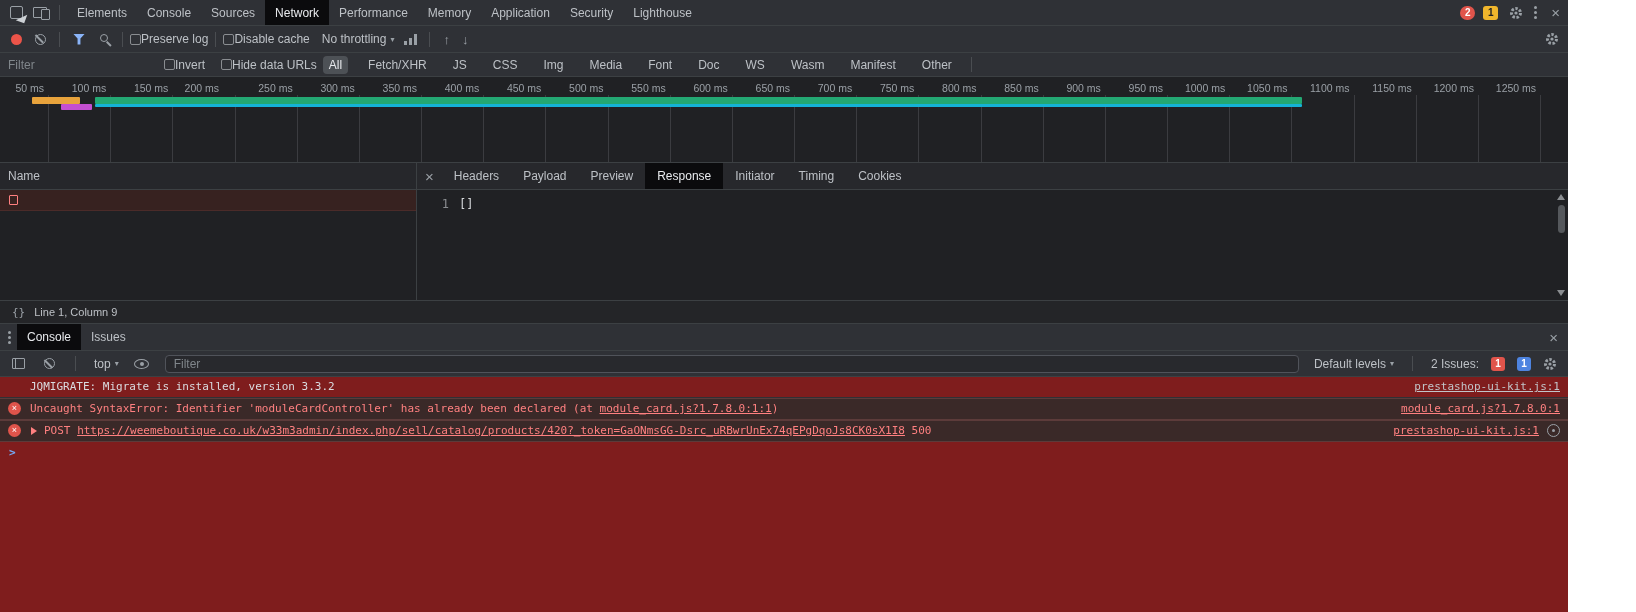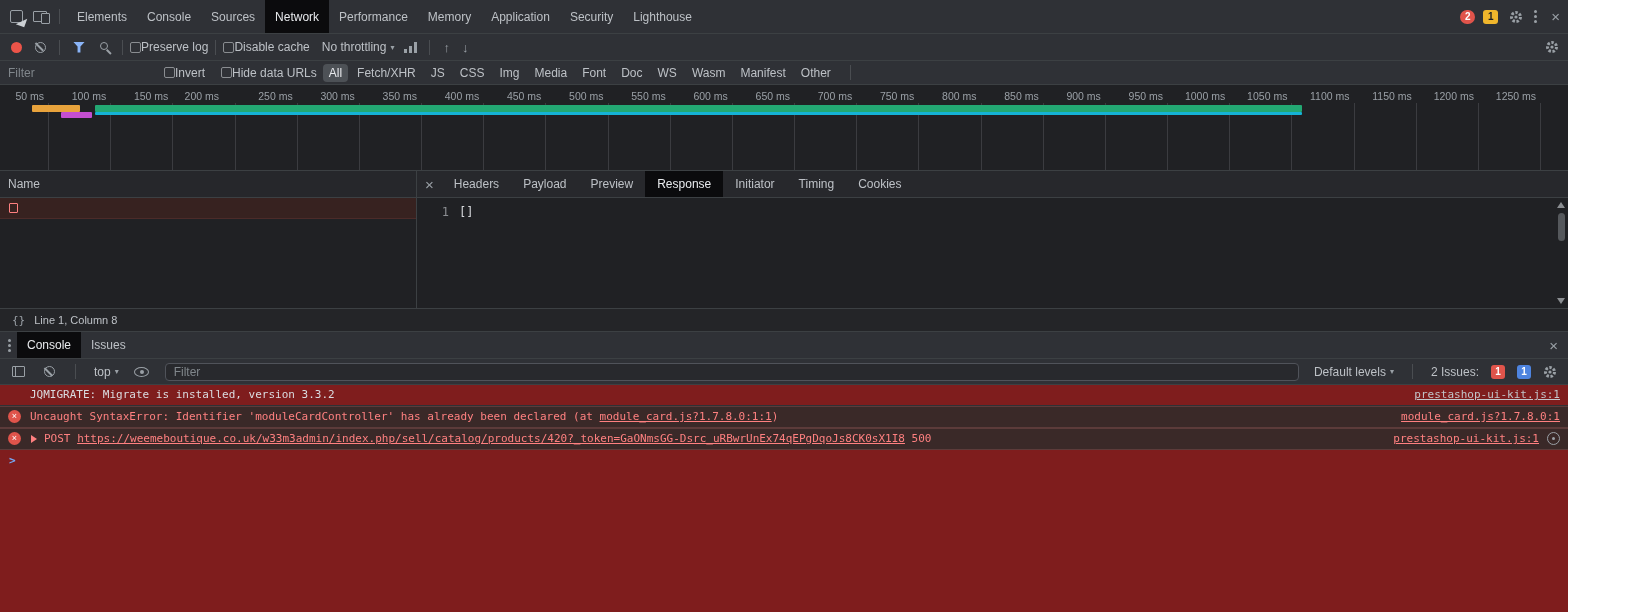--- a/index.html
+++ b/index.html
@@ -17,21 +17,21 @@
   .bar{background:#2f3136;display:flex;align-items:center;flex:0 0 auto;}
   .vdiv{width:1px;height:15px;background:#4a4d51;margin:0 7px;flex:0 0 auto;}
   .spacer{flex:1;}
   .icon-btn{display:flex;align-items:center;justify-content:center;width:24px;height:22px;flex:0 0 auto;}
   .close-x{color:#9aa0a6;font-size:15px;line-height:1;padding:0 8px;cursor:default;}
   .kebab{display:flex;flex-direction:column;gap:2px;padding:0 6px;}
   .kebab i{width:3px;height:3px;border-radius:50%;background:#9aa0a6;display:block;}
   .caret{font-size:8px;color:#9aa0a6;margin-left:4px;}
 
   
-  .main-tabbar{height:34px;border-bottom:1px solid #3c4043;padding-left:4px;}
+  .main-tabbar{height:26px;border-bottom:1px solid #3c4043;padding-left:4px;}
   .tab{padding:0 10px;height:100%;display:flex;align-items:center;color:#bdc1c6;white-space:nowrap;}
   .tab.active{background:#0b0b0d;color:#e8eaed;}
   .inspect-icon{width:13px;height:13px;border:1.5px solid #9aa0a6;border-radius:2px;position:relative;}
   .inspect-icon::after{content:"";position:absolute;right:-4px;bottom:-4px;width:0;height:0;
     border-top:9px solid #cdd1d5;border-right:9px solid transparent;transform:rotate(200deg);}
   .device-icon{width:14px;height:11px;border:1.5px solid #9aa0a6;border-radius:1px;position:relative;}
   .device-icon::after{content:"";position:absolute;right:-4px;bottom:-3px;width:7px;height:9px;background:#2f3136;border:1.5px solid #9aa0a6;border-radius:1px;}
   .badge{height:14px;min-width:15px;font-size:10px;font-weight:bold;display:flex;align-items:center;justify-content:center;padding:0 4px;margin-left:8px;}
   .badge.err{background:#e0544b;color:#fff;border-radius:8px;}
   .badge.warn{background:#f0b62c;color:#202124;border-radius:3px;}
@@ -53,21 +53,21 @@
   .signal-icon i{width:3px;background:#9aa0a6;display:block;}
   .signal-icon i:nth-child(1){height:4px;}
   .signal-icon i:nth-child(2){height:7px;}
   .signal-icon i:nth-child(3){height:11px;}
   .gap8{width:8px;flex:0 0 auto;}
 
   
   .net-filterbar{height:24px;border-bottom:1px solid #3c4043;padding:0 8px;}
   .plain-input{background:transparent;border:none;outline:none;color:#e8eaed;font-family:"Liberation Sans",sans-serif;font-size:12px;width:150px;}
   .plain-input::placeholder{color:#80868b;}
-  .pills{display:flex;align-items:center;gap:3px;margin:0 6px;}
+  .pills{display:flex;align-items:center;gap:14px;margin:0 6px;}
   .pill{padding:2px 6px;border-radius:4px;color:#bdc1c6;white-space:nowrap;}
   .pill.active{background:#4d5156;color:#e8eaed;}
   .cb-group{display:flex;align-items:center;gap:16px;margin-left:6px;}
 
   
   .timeline{height:86px;position:relative;background:#202124;border-bottom:1px solid #3c4043;overflow:hidden;flex:0 0 auto;}
   .tl-label{position:absolute;top:5px;width:58px;text-align:right;font-size:10.5px;color:#9aa0a6;}
   .tl-line{position:absolute;top:18px;bottom:0;width:1px;background:#3b3c40;}
   .tl-bar{position:absolute;border-radius:1px;}
 
@@ -332,21 +332,21 @@
           <span class="scroll-thumb"></span>
           <span class="scroll-arrow down"></span>
         </div>
       </div>
     </div>
   </div>
 
   <div class="statusrow">
     <div class="editor-status">
       <span class="braces">{}</span>
-      <span>Line 1, Column 8</span>
+      <span>Line 1, Column 9</span>
     </div>
   </div>
 
   <div class="drawer">
     <div class="bar drawer-tabbar">
       <div class="kebab">
           <i></i>
           <i></i>
           <i></i>
         </div>

